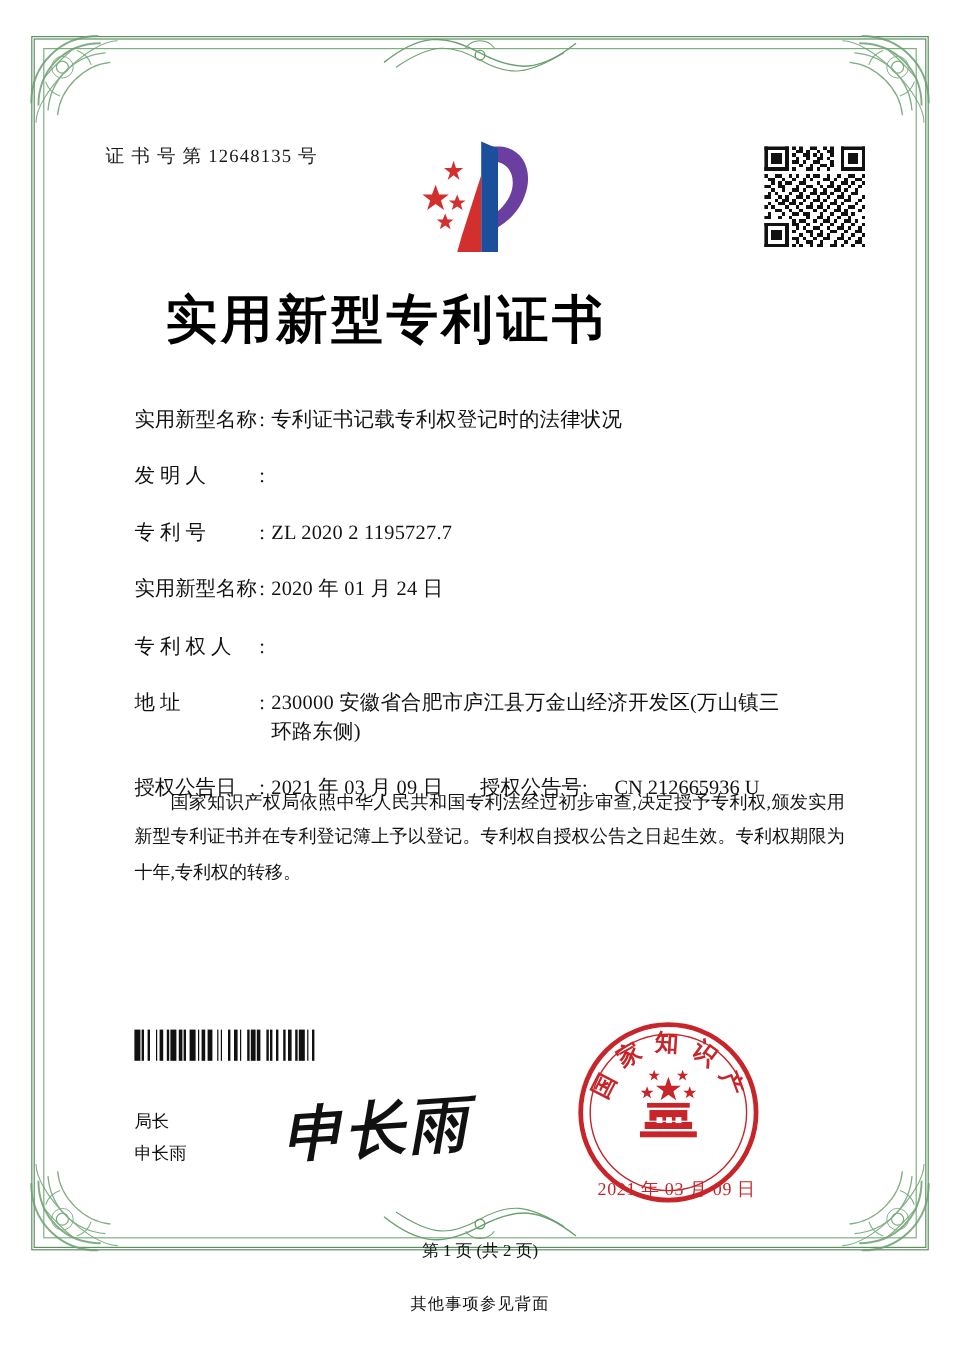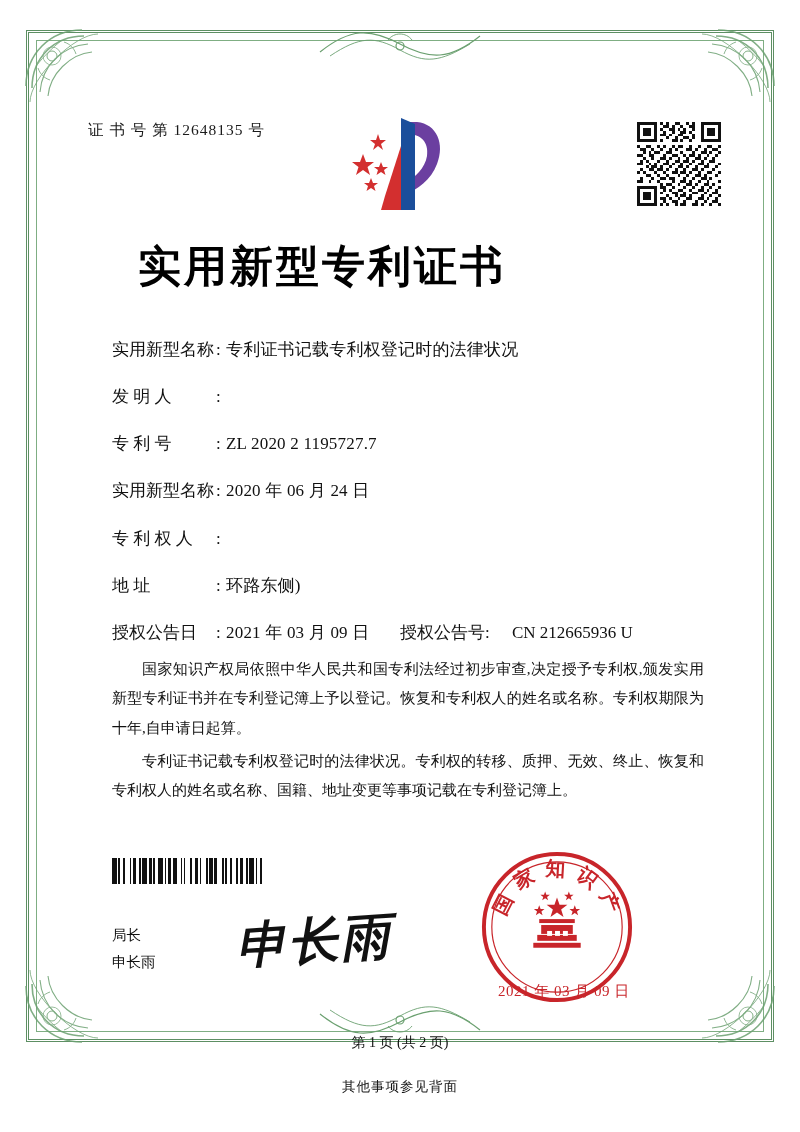--- a/index.html
+++ b/index.html
@@ -570,49 +570,49 @@
 
     <div class="field-row">
       <div class="field-label spread">专 利 号</div>
       <div class="field-colon">:</div>
       <div class="field-value">ZL 2020 2 1195727.7</div>
     </div>
 
     <div class="field-row">
       <div class="field-label">实用新型名称</div>
       <div class="field-colon">:</div>
-      <div class="field-value">2020 年 06 月 24 日</div>
+      <div class="field-value">2020 年 01 月 24 日</div>
     </div>
 
     <div class="field-row">
       <div class="field-label spread">专 利 权 人</div>
       <div class="field-colon">:</div>
     </div>
 
     <div class="field-row">
       <div class="field-label spread">地 址</div>
       <div class="field-colon">:</div>
       <div class="field-value">
+        <span>230000 安徽省合肥市庐江县万金山经济开发区(万山镇三</span>
         <span class="addr-line2">环路东侧)</span>
       </div>
     </div>
 
     <div class="field-row row-dual">
       <div class="field-label">授权公告日</div>
       <div class="field-colon">:</div>
       <div class="field-value">2021 年 03 月 09 日</div>
       <div class="dual-label">授权公告号:</div>
       <div class="dual-value">CN 212665936 U</div>
     </div>
 
   </div>
 
   <div class="paragraphs">
-    <p>国家知识产权局依照中华人民共和国专利法经过初步审查,决定授予专利权,颁发实用新型专利证书并在专利登记簿上予以登记。恢复和专利权人的姓名或名称。专利权期限为十年,自申请日起算。</p>
-    <p>专利证书记载专利权登记时的法律状况。专利权的转移、质押、无效、终止、恢复和专利权人的姓名或名称、国籍、地址变更等事项记载在专利登记簿上。</p>
+    <p>国家知识产权局依照中华人民共和国专利法经过初步审查,决定授予专利权,颁发实用新型专利证书并在专利登记簿上予以登记。专利权自授权公告之日起生效。专利权期限为十年,专利权的转移。</p>
   </div>
 
   <div class="barcode" id="barcode">
       <i style="width: 4.8px; background: rgb(17, 17, 17);"></i>
       <i style="width: 1.6px; background: transparent;"></i>
       <i style="width: 1.6px; background: rgb(17, 17, 17);"></i>
       <i style="width: 3.2px; background: transparent;"></i>
       <i style="width: 1.6px; background: rgb(17, 17, 17);"></i>
       <i style="width: 4.8px; background: transparent;"></i>
       <i style="width: 1.6px; background: rgb(17, 17, 17);"></i>

